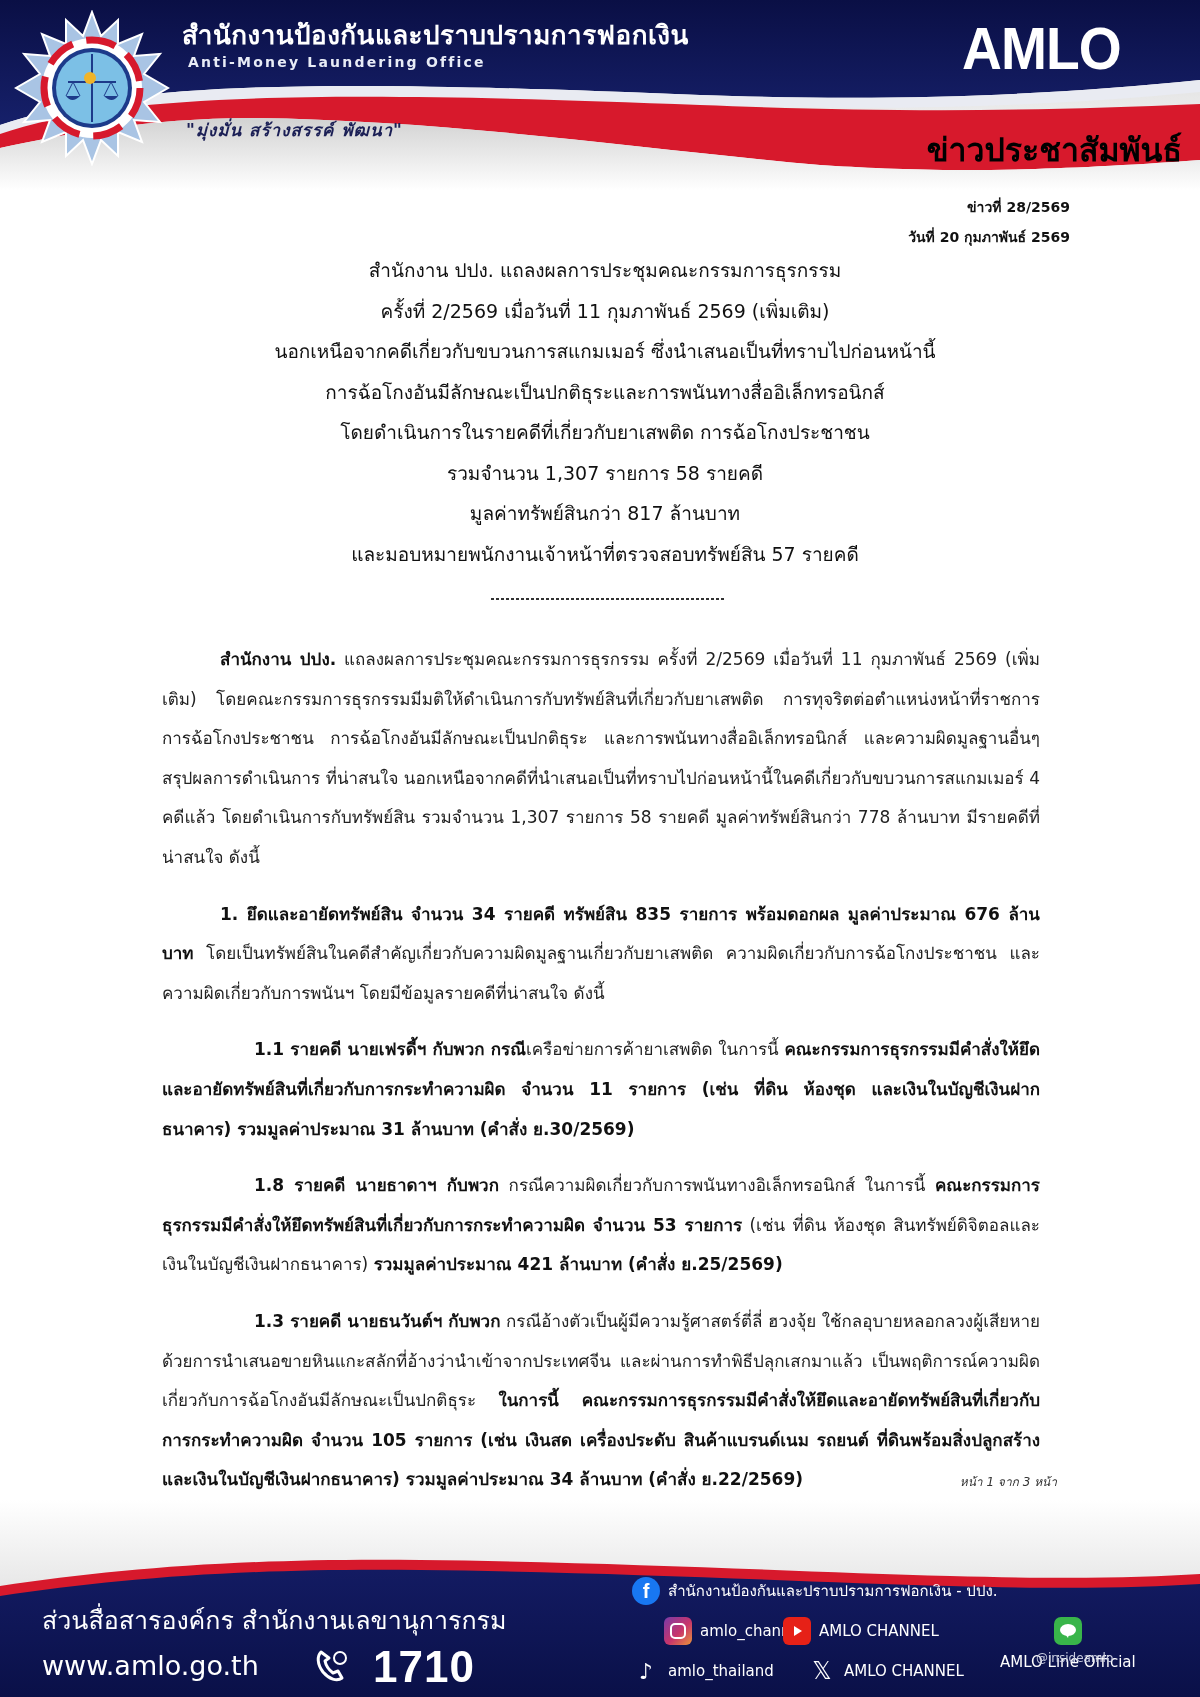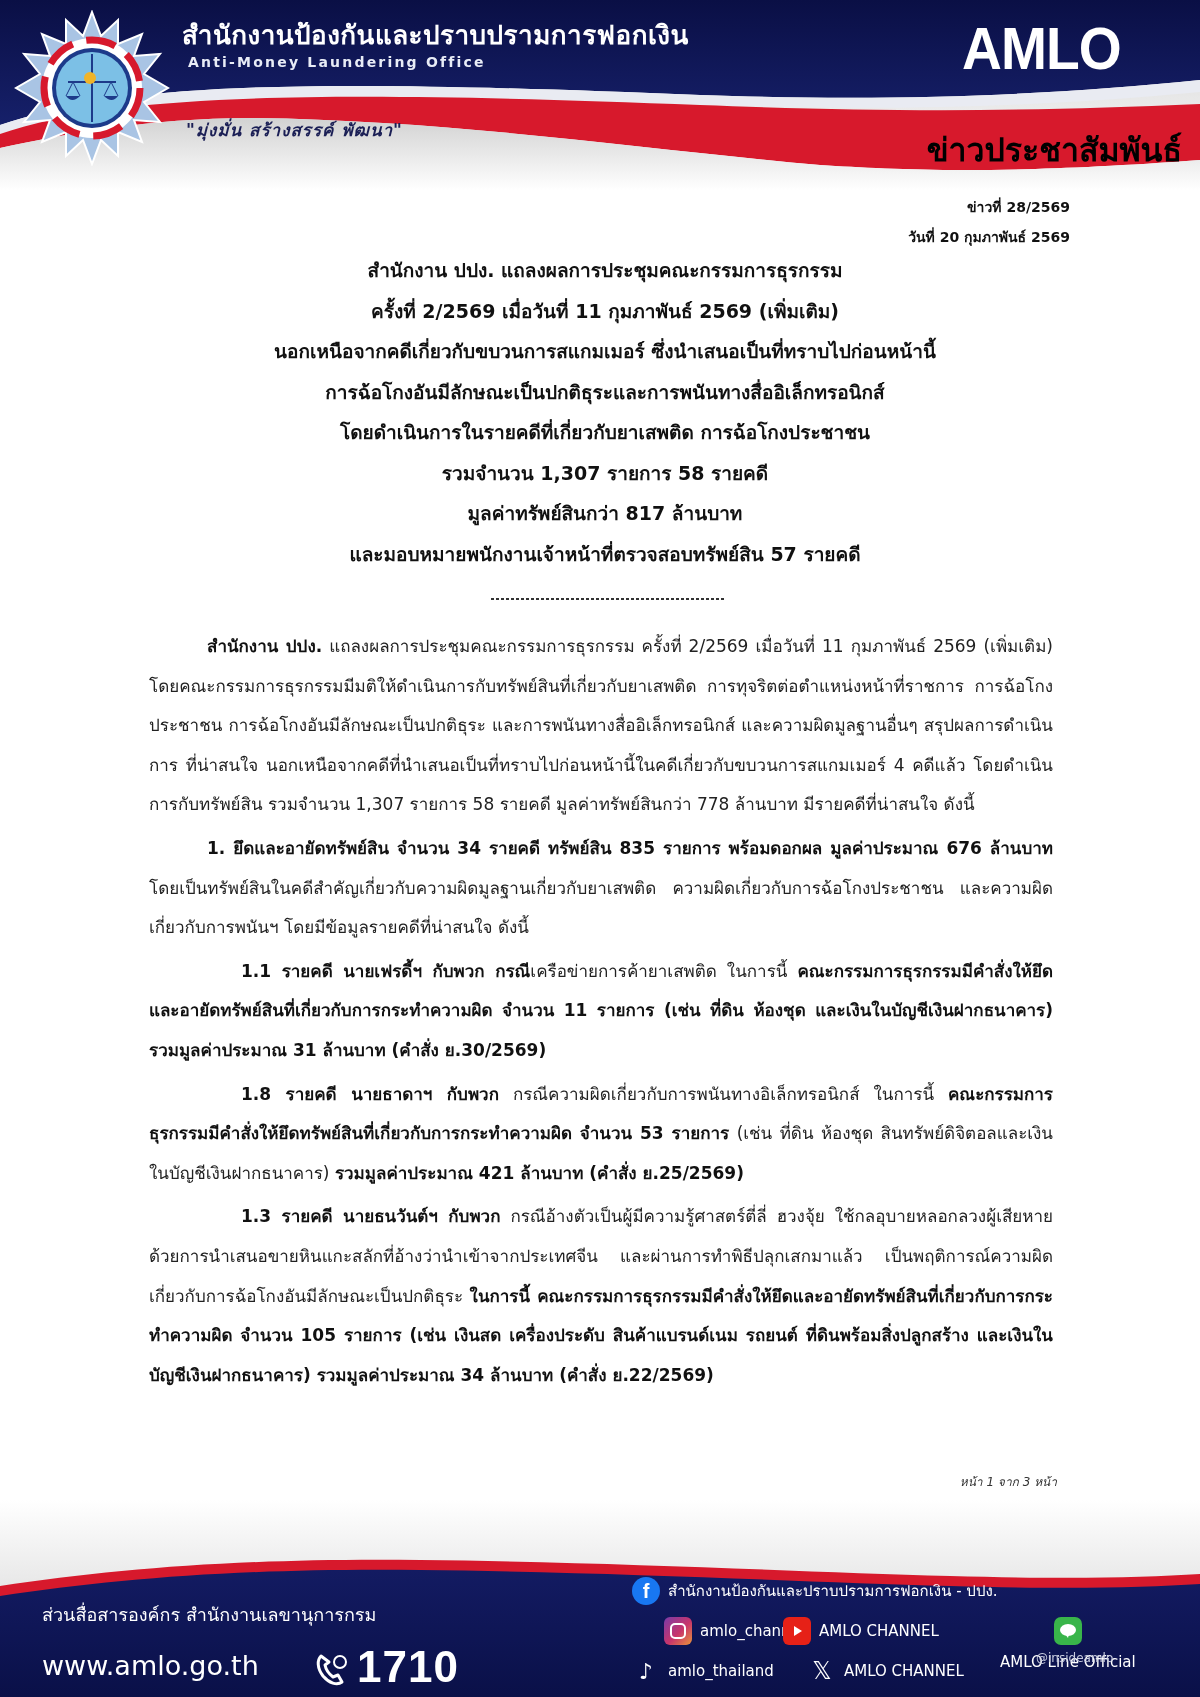--- a/index.html
+++ b/index.html
@@ -13,37 +13,37 @@
     .org-th { position: absolute; left: 182px; top: 14px; font-size: 26px; font-weight: bold; color: #ffffff; letter-spacing: 0.5px; white-space: nowrap; }
     .org-en { position: absolute; left: 188px; top: 54px; font-size: 14px; font-weight: bold; color: #e8ecf6; letter-spacing: 2.2px; white-space: nowrap; }
     .motto { position: absolute; left: 186px; top: 116px; font-size: 17px; font-weight: bold; color: #1b1f55; letter-spacing: 1px; white-space: nowrap; font-style: italic; }
     .brand { position: absolute; left: 962px; top: 14px; font-family: "Liberation Sans", sans-serif; font-size: 60px; font-weight: bold; color: #ffffff; letter-spacing: -1px; transform: scaleX(0.92); transform-origin: left; }
     .pr-label { position: absolute; right: 18px; top: 124px; font-size: 32px; font-weight: bold; color: #000000; white-space: nowrap; }
 
     
     .meta { position: absolute; right: 130px; top: 192px; text-align: right; font-size: 14px; font-weight: bold; line-height: 30px; color: #111; margin-left: 32px; }
 
     
-    .title-block { position: absolute; left: 140px; width: 930px; top: 250px; text-align: center; font-size: 19px; font-weight: bold; line-height: 40.5px; color: #111; }
+    .title-block { position: absolute; left: 140px; width: 930px; top: 250px; text-align: center; font-size: 19px; font-weight: normal; line-height: 40.5px; color: #111; }
     .dots { position: absolute; left: 490px; top: 597px; width: 235px; height: 4px; background-image: radial-gradient(circle, #333 1.2px, transparent 1.4px); background-size: 5px 4px; }
 
     
     .body { position: absolute; left: 145px; width: 912px; top: 623px; font-size: 17px; line-height: 39.6px; color: #222; text-align: justify; }
-    .body p { margin: 4px; }
+    .body p { margin: 17px; }
     .body .ind1 { text-indent: 58px; }
     .body .ind2 { text-indent: 92px; }
     .body b { color: #111; }
     .page-no { position: absolute; right: 143px; top: 1472px; font-size: 12px; font-style: italic; color: #333; }
 
     
     .footer { position: absolute; left: 0; top: 1500px; width: 1200px; height: 197px; overflow: hidden; }
     .footer svg.bg { position: absolute; left: 0; top: 0; }
-    .dept { position: absolute; left: 42px; top: 100px; font-size: 18px; color: #ffffff; white-space: nowrap; }
+    .dept { position: absolute; left: 42px; top: 100px; font-size: 25px; color: #ffffff; white-space: nowrap; }
     .website { position: absolute; left: 42px; top: 150px; font-size: 27px; color: #ffffff; white-space: nowrap; }
-    .hotline { position: absolute; left: 313px; top: 142px; display: flex; align-items: flex-end; gap: 6px; }
+    .hotline { position: absolute; left: 313px; top: 142px; display: flex; align-items: center; gap: 22px; }
     .hotline-num { font-family: "Liberation Sans", sans-serif; font-size: 44px; font-weight: bold; color: #ffffff; letter-spacing: 1px; }
     .soc { position: absolute; display: flex; align-items: center; gap: 8px; color: #ffffff; font-size: 15px; white-space: nowrap; }
     .ico { width: 28px; height: 28px; border-radius: 6px; display: inline-flex; align-items: center; justify-content: center; flex-shrink: 0; }
     .ico-fb { border-radius: 50%; background: #1877f2; color: #fff; font-weight: bold; font-family: "Liberation Sans", sans-serif; font-size: 20px; }
     .ico-ig { background: linear-gradient(135deg, #7a3ba8, #c8356b 55%, #e9953a); }
     .ico-ig span { width: 16px; height: 16px; border: 2px solid #fff; border-radius: 5px; display: block; position: relative; }
     .ico-yt { background: #e62117; }
     .ico-line { background: #39b54a; border-radius: 7px; }
     .ico-tt { background: transparent; color: #fff; font-size: 22px; font-weight: bold; }
     .ico-x { background: transparent; color: #fff; font-size: 24px; font-family: "DejaVu Sans", sans-serif; }

